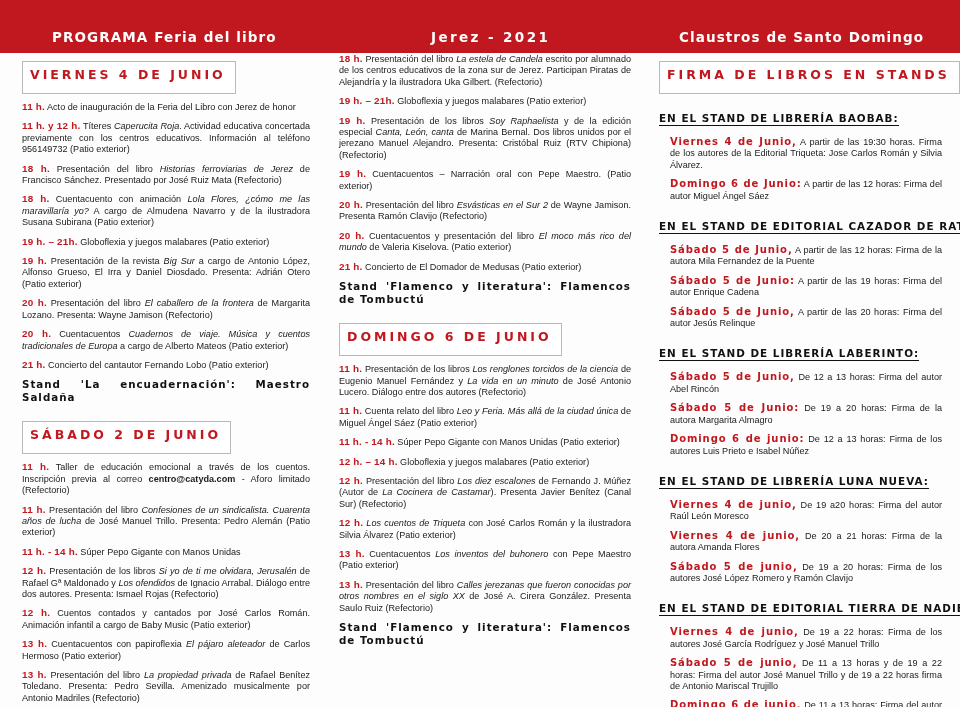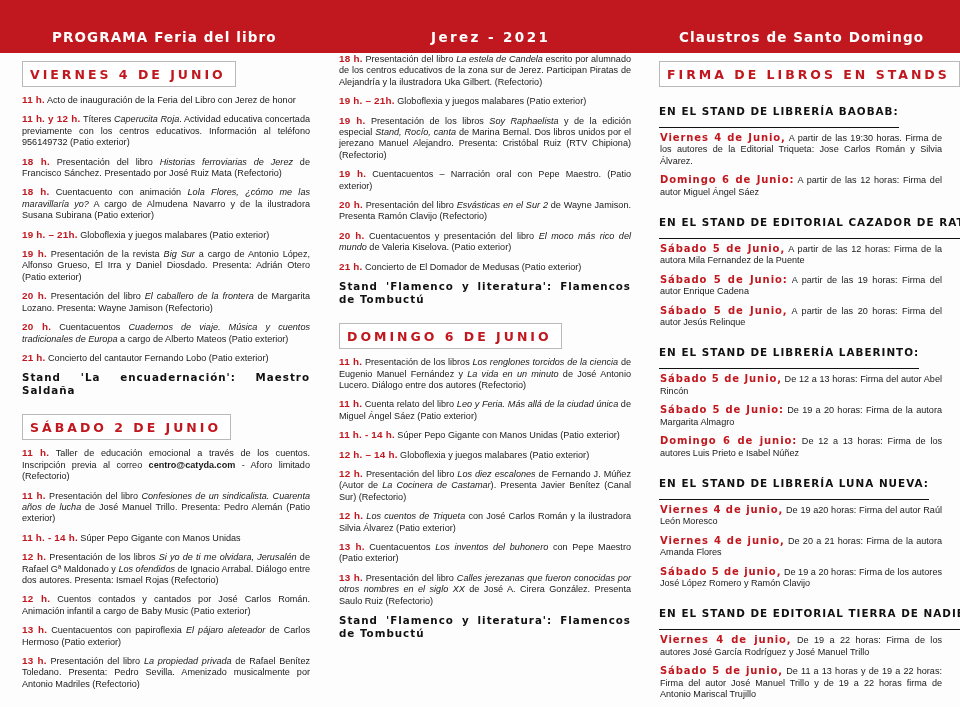--- a/index.html
+++ b/index.html
@@ -42,21 +42,21 @@
   }
   .col1{left:22px;width:288px;}
   .col2{left:339px;width:292px;}
   .col3{left:659px;width:283px;}
 
   
   .daybox{
     display:inline-block;
     border:1px solid #b9b9b9;
     background:#ffffff;
-    padding:3px 9px 3px 7px;
+    padding:3px 9px 10px 7px;
     margin:8px 0 7px 0;
     box-shadow:0 0 0 0 #fff;
     text-align:center;
   }
   .daybox .daytxt{
     color:#c1181f;
     font-weight:bold;
     font-size:12.5px;
     letter-spacing:3.0px;
     white-space:nowrap;
@@ -93,31 +93,31 @@
   .standline.wide{text-align:justify;}
 
   
   .standhead{
     color:#111111;
     font-weight:bold;
     font-size:10.4px;
     letter-spacing:1.0px;
     border-bottom:1.4px solid #111111;
     display:inline-block;
-    padding-bottom:10px;
-    margin:11px 0 4px 0;
+    padding-bottom:1px;
+    margin:11px 0 10px 0;
     white-space:nowrap;
     font-family:"DejaVu Sans", sans-serif;
   }
   .firma{
     font-size:9.1px;
     line-height:11.4px;
     color:#1a1a1a;
     text-align:justify;
-    margin:0 0 7px 1px;
+    margin:0 0 7px 11px;
   }
   .fday{
     color:#c1181f;
     font-weight:bold;
     font-size:10.0px;
     letter-spacing:.9px;
     font-family:"DejaVu Sans", sans-serif;
   }
 </style>
 </head>
@@ -162,21 +162,21 @@
         <p class="entry"><span class="hr">12 h.</span> Cuentos contados y cantados por José Carlos Román. Animación infantil a cargo de Baby Music (Patio exterior)</p>
         <p class="entry"><span class="hr">13 h.</span> Cuentacuentos con papiroflexia <i>El pájaro aleteador</i> de Carlos Hermoso (Patio exterior)</p>
         <p class="entry"><span class="hr">13 h.</span> Presentación del libro <i>La propiedad privada</i> de Rafael Benítez Toledano. Presenta: Pedro Sevilla. Amenizado musicalmente por Antonio Madriles (Refectorio)</p>
       </div>
   </div>
 
   <div class="col col2">
     <div>
         <p class="entry"><span class="hr">18 h.</span> Presentación del libro <i>La estela de Candela</i> escrito por alumnado de los centros educativos de la zona sur de Jerez. Participan Piratas de Alejandría y la ilustradora Uka Gilbert. (Refectorio)</p>
         <p class="entry"><span class="hr">19 h. – 21h.</span> Globoflexia y juegos malabares (Patio exterior)</p>
-        <p class="entry"><span class="hr">19 h.</span> Presentación de los libros <i>Soy Raphaelista</i> y de la edición especial <i>Stand, Rocío, canta</i> de Marina Bernal. Dos libros unidos por el jerezano Manuel Alejandro. Presenta: Cristóbal Ruiz (RTV Chipiona) (Refectorio)</p>
+        <p class="entry"><span class="hr">19 h.</span> Presentación de los libros <i>Soy Raphaelista</i> y de la edición especial <i>Canta, León, canta</i> de Marina Bernal. Dos libros unidos por el jerezano Manuel Alejandro. Presenta: Cristóbal Ruiz (RTV Chipiona) (Refectorio)</p>
         <p class="entry"><span class="hr">19 h.</span> Cuentacuentos – Narración oral con Pepe Maestro. (Patio exterior)</p>
         <p class="entry"><span class="hr">20 h.</span> Presentación del libro <i>Esvásticas en el Sur 2</i> de Wayne Jamison. Presenta Ramón Clavijo (Refectorio)</p>
         <p class="entry"><span class="hr">20 h.</span> Cuentacuentos y presentación del libro <i>El moco más rico del mundo</i> de Valeria Kiselova. (Patio exterior)</p>
         <p class="entry"><span class="hr">21 h.</span> Concierto de El Domador de Medusas (Patio exterior)</p>
       </div>
 
     <div class="standline wide">Stand 'Flamenco y literatura': Flamencos de Tombuctú</div>
 
     <div class="daybox">
       <span class="daytxt">DOMINGO 6 DE JUNIO</span>

